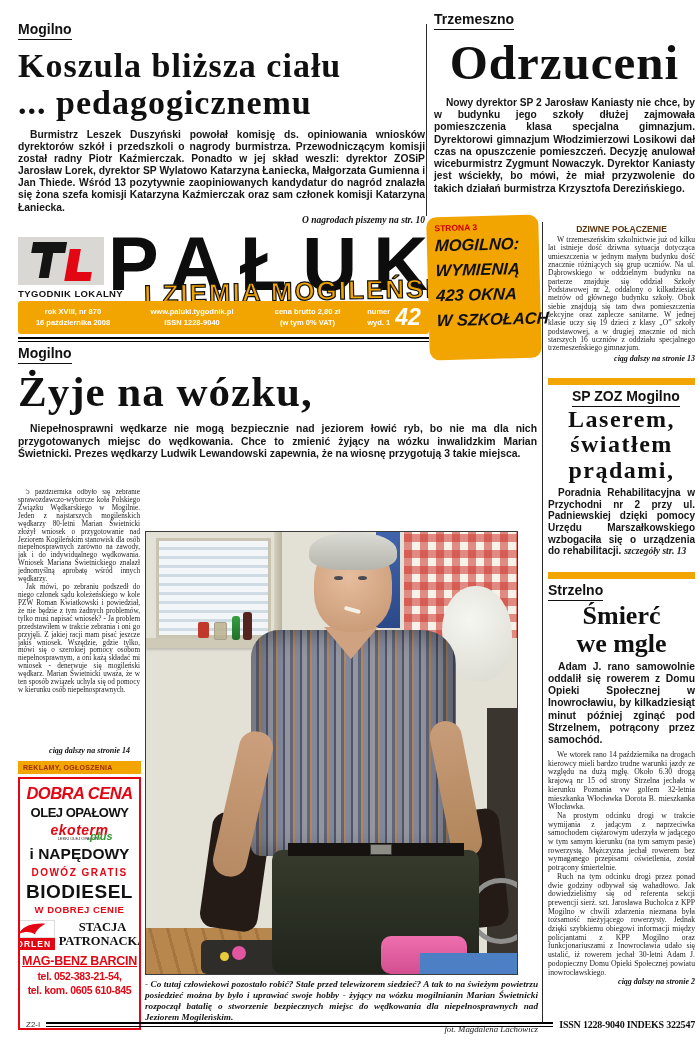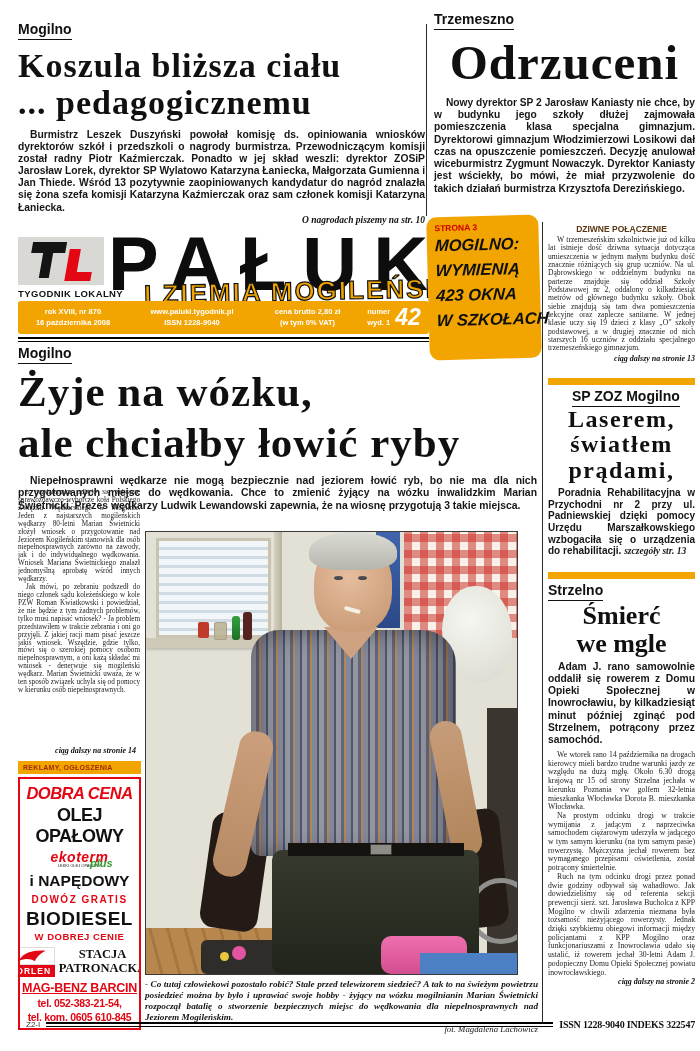--- a/index.html
+++ b/index.html
@@ -79,31 +79,31 @@
   #smierc-body { left:548px; top:751px; width:147px; font-size:7.7px; line-height:1.13; }
   #smierc-body p { text-indent:9px; }
   #smierc-body .more-line { font-size:8px; text-indent:0; }
 
   
   #art-wozek { left:18px; top:344px; width:519px; }
   #art-wozek .headline { font-size:43px; line-height:1.08; letter-spacing:1px; margin-top:5px; }
   #art-wozek .lead-sans { font-size:10.4px; line-height:1.2; margin-top:8px; text-indent:12px; }
   #wozek-col { left:18px; top:489px; width:122px; height:256px; overflow:hidden; font-size:7.2px; line-height:1.1; }
   #wozek-col p { text-indent:8px; }
-  #wozek-more { left:14px; top:746px; width:122px; font-size:8px; }
+  #wozek-more { left:8px; top:746px; width:122px; font-size:8px; }
   #photo { left:145px; top:531px; width:373px; height:444px; border:1px solid #3a3a3a; background:#e3e0d6; overflow:hidden; }
   #caption { left:145px; top:979px; width:393px; font-weight:bold; font-style:italic; font-size:9.2px; line-height:1.2; text-align:justify; }
   #photo-credit { text-align:right; font-weight:normal; font-style:italic; font-size:8.8px; margin-top:1px; }
 
   
   #reklamy-bar { left:18px; top:761px; width:123px; height:13px; background:#F2A500; font-family:"Liberation Sans",sans-serif; font-weight:bold; font-size:7px; line-height:13px; color:#9c2d00; padding-left:5px; letter-spacing:0.3px; }
   #ad-box { left:18px; top:777px; width:123px; height:253px; border:2.5px solid #E30613; background:#fff; text-align:center; padding:5px 2px 3px; overflow:hidden; font-family:"Liberation Sans",sans-serif; }
   .ad-red { color:#E30613; }
   #ad-line1 { font-weight:bold; font-style:italic; font-size:16.5px; letter-spacing:-0.5px; }
-  #ad-line2 { font-weight:bold; font-size:18px; color:#111; margin-top:2px; letter-spacing:-0.5px; }
+  #ad-line2 { font-weight:bold; font-size:13px; color:#111; margin-top:2px; letter-spacing:-0.5px; }
   #ad-brand { height:24px; position:relative; margin-top:1px; }
   #ad-brand-name { font-weight:bold; font-style:italic; font-size:14px; color:#E30613; letter-spacing:0.5px; }
   #ad-brand-plus { position:absolute; left:68px; top:9px; font-weight:bold; font-style:italic; font-size:11px; color:#2e9b2e; }
   #ad-brand-sub { font-size:4px; color:#222; margin-top:-3px; }
   #ad-line3 { font-weight:bold; font-size:15.5px; color:#111; }
   #ad-line4 { font-weight:bold; font-size:10px; letter-spacing:1.5px; margin-top:4px; }
   #ad-line5 { font-weight:bold; font-size:19px; color:#111; margin-top:3px; letter-spacing:0.5px; }
   #ad-line6 { font-weight:bold; font-size:9.5px; margin-top:1px; letter-spacing:0.5px; }
   #ad-orlen-row { display:flex; align-items:center; justify-content:center; gap:4px; margin-top:5px; }
   #ad-orlen-logo { width:44px; }
@@ -217,21 +217,20 @@
   <div class="abs small-serif" id="smierc-body">
     <p>We wtorek rano 14 października na drogach kierowcy mieli bardzo trudne warunki jazdy ze względu na dużą mgłę. Około 6.30 drogą krajową nr 15 od strony Strzelna jechała w kierunku Poznania vw golfem 32-letnia mieszkanka Włocławka Dorota B. mieszkanka Włocławka.</p>
     <p>Na prostym odcinku drogi w trakcie wymijania z jadącym z naprzeciwka samochodem ciężarowym uderzyła w jadącego w tym samym kierunku (na tym samym pasie) rowerzystę. Mężczyzna jechał rowerem bez wymaganego przepisami oświetlenia, został potrącony śmiertelnie.</p>
     <p>Ruch na tym odcinku drogi przez ponad dwie godziny odbywał się wahadłowo. Jak dowiedzieliśmy się od referenta sekcji prewencji sierż. szt. Jarosława Bucholca z KPP Mogilno w chwili zdarzenia nieznana była tożsamość nieżyjącego rowerzysty. Jednak dzięki szybkiemu obiegowi informacji między policjantami z KPP Mogilno oraz funkcjonariuszami z Inowrocławia udało się ustalić, iż rowerem jechał 30-letni Adam J. podopieczny Domu Opieki Społecznej powiatu inowrocławskiego.</p>
     <div class="more-line">ciąg dalszy na stronie 2</div>
   </div>
 
   <div class="abs" id="art-wozek">
     <span class="section-label">Mogilno</span>
     <div class="headline">Żyje na wózku,</div>
-    <div class="headline">ale chciałby łowić ryby</div>
     <div class="lead-sans">Niepełnosprawni wędkarze nie mogą bezpiecznie nad jeziorem łowić ryb, bo nie ma dla nich przygotowanych miejsc do wędkowania. Chce to zmienić żyjący na wózku inwalidzkim Marian Świetnicki. Prezes wędkarzy Ludwik Lewandowski zapewnia, że na wiosnę przygotują 3 takie miejsca.</div>
   </div>
   <div class="abs small-serif" id="wozek-col">
     <p>5 października odbyło się zebranie sprawozdawczo-wyborcze koła Polskiego Związku Wędkarskiego w Mogilnie. Jeden z najstarszych mogileńskich wędkarzy 80-letni Marian Świetnicki złożył wniosek o przygotowanie nad Jeziorem Kogileńskim stanowisk dla osób niepełnosprawnych zarówno na zawody, jak i do indywidualnego wędkowania. Wniosek Mariana Świetnickiego znalazł jednomyślną aprobatę wśród innych wędkarzy.</p>
     <p>Jak mówi, po zebraniu podszedł do niego członek sądu koleżeńskiego w kole PZW Roman Kwiatkowski i powiedział, że nie będzie z tym żadnych problemów, tylko musi napisać wniosek? - Ja problem przedstawiłem w trakcie zebrania i oni go przyjęli. Z jakiej racji mam pisać jeszcze jakiś wniosek. Wszędzie, gdzie tylko, mówi się o szerokiej pomocy osobom niepełnosprawnym, a oni każą składać mi wniosek - denerwuje się mogileński wędkarz. Marian Świetnicki uważa, że w ten sposób związek uchyla się od pomocy w kierunku osób niepełnosprawnych.</p>
   </div>
   <div class="abs more-line" id="wozek-more">ciąg dalszy na stronie 14</div>
 
   <div class="abs" id="photo">
     <div class="ph" style="left:10px;top:6px;width:115px;height:100px;border:3px solid #c9c3b2;background:repeating-linear-gradient(180deg,#f3f6f8 0 6px,#cfdbe2 6px 9px);"></div>

